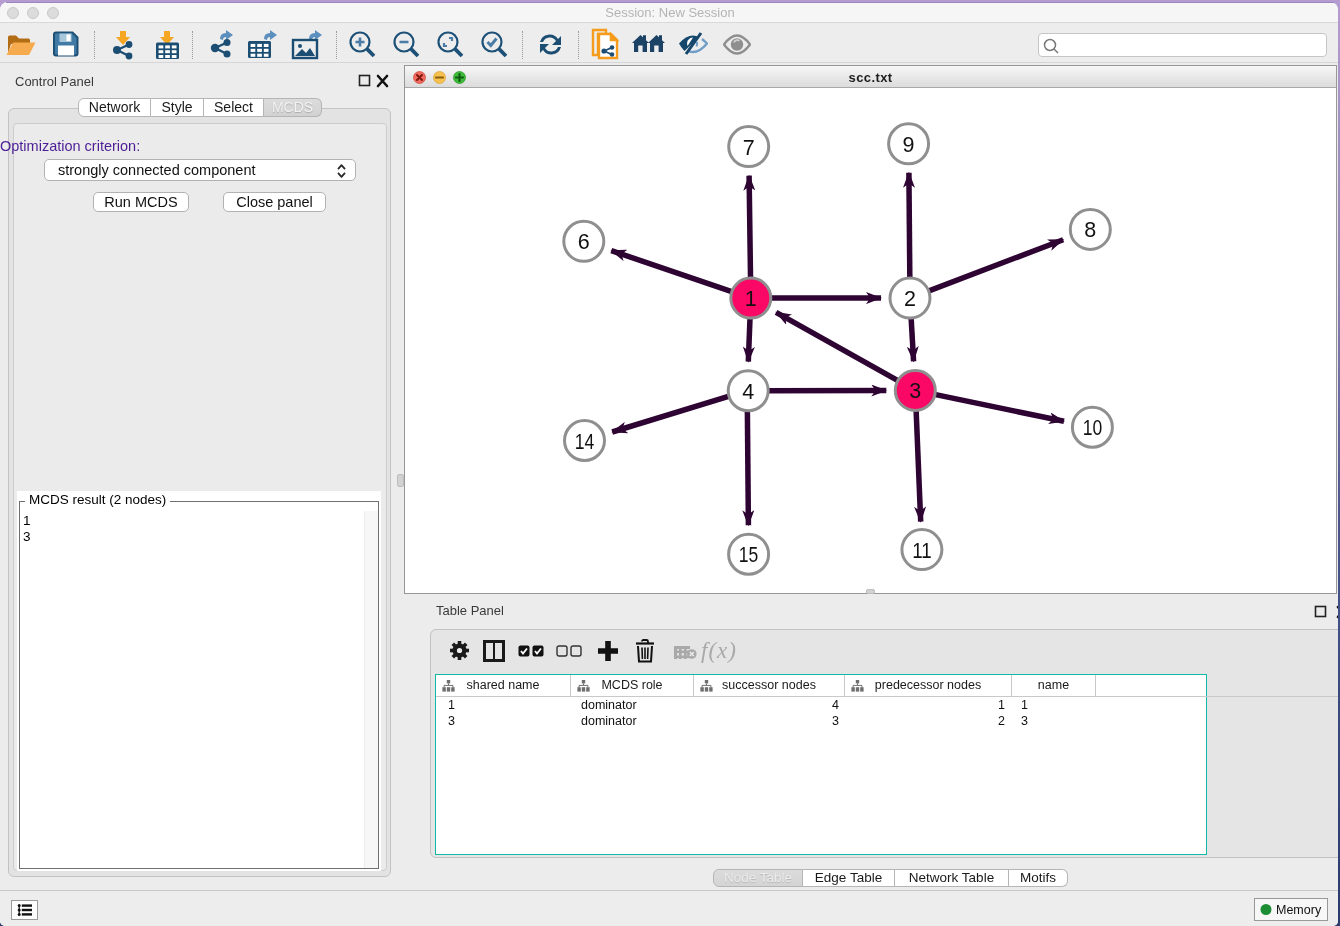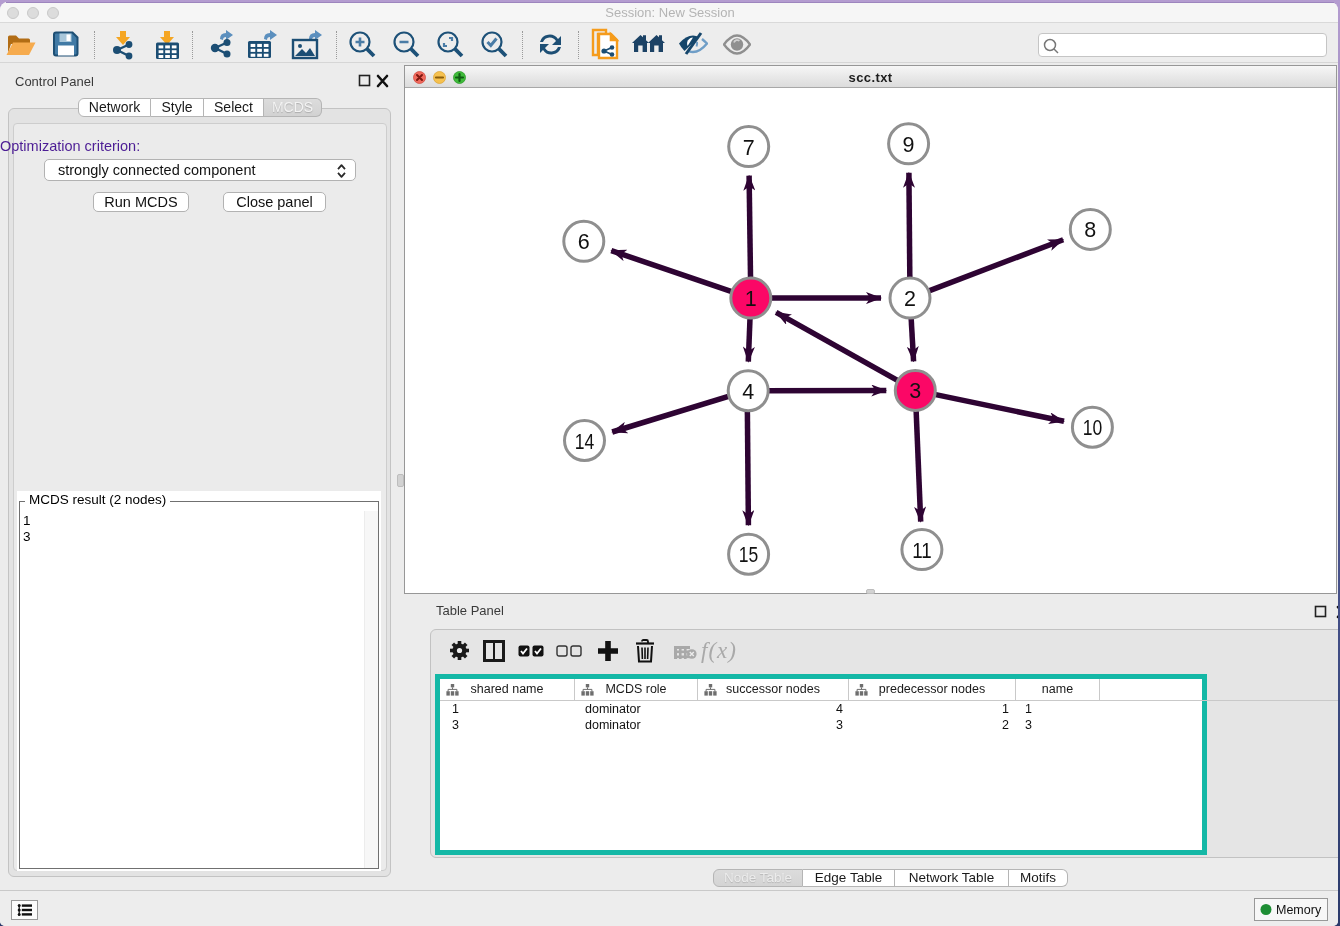--- a/index.html
+++ b/index.html
@@ -28,21 +28,21 @@
 #mcds-frame { position:absolute; left:2px; top:10px; width:360px; height:368px; border:1px solid #707070; }
 #mcds-label { position:absolute; left:8px; top:1px; font-size:13.5px; color:#000; background:#fff; padding:0 4px; }
 #mcds-scroll { position:absolute; left:347px; top:20px; width:14px; height:357px; background:#f7f7f7; border-left:1px solid #ececec; }
 
 #sccwin { position:absolute; left:404px; top:63px; width:933px; height:529px; background:#fff; border:1px solid #979797; }
 #scc-titlebar { position:absolute; left:0; top:0; width:931px; height:22px; background:linear-gradient(180deg,#f7f7f7 0%,#eaeaea 45%,#dcdcdc 100%); border-bottom:1px solid #a8a8a8; }
 #scc-title { position:absolute; top:4px; left:0; width:100%; text-align:center; font-size:13px; color:#1d1d1d; font-weight:bold; letter-spacing:0.4px; }
 
 #tp { position:absolute; left:424px; top:593px; width:933px; height:295px; background:#ececec; }
 #tp-title { position:absolute; left:12px; top:8px; font-size:13px; color:#3a3a3a; }
-#tbl { position:absolute; left:11px; top:79px; width:772px; height:181px; background:#fff; border:5px solid #14b8a6; }
+#tbl { position:absolute; left:11px; top:79px; width:772px; height:181px; background:#fff; border:1px solid #14b8a6; }
 .th { position:absolute; top:0; height:21px; border-right:1px solid #c9c9c9; font-size:12.5px; color:#1a1a1a; text-align:center; line-height:21px; }
 .td { position:absolute; font-size:12.5px; color:#111; height:16px; line-height:16px; }
 .btab { position:absolute; top:274px; height:18px; background:#fff; border:1px solid #b5b5b5; font-size:13.5px; color:#1a1a1a; text-align:center; line-height:16px; }
 
 #statusbar { position:absolute; left:0; top:888px; width:1340px; height:36px; background:#ededed; border-top:1px solid #c9c9c9; }
 #hambtn { position:absolute; left:11px; top:9px; width:27px; height:20px; background:#fcfcfc; border:1px solid #9a9a9a; }
 #membtn { position:absolute; left:1254px; top:7px; width:74px; height:23px; background:#f7f7f7; border:1px solid #989898; font-size:12.5px; color:#111; }
 svg { display:block; }
 </style>
 </head>

